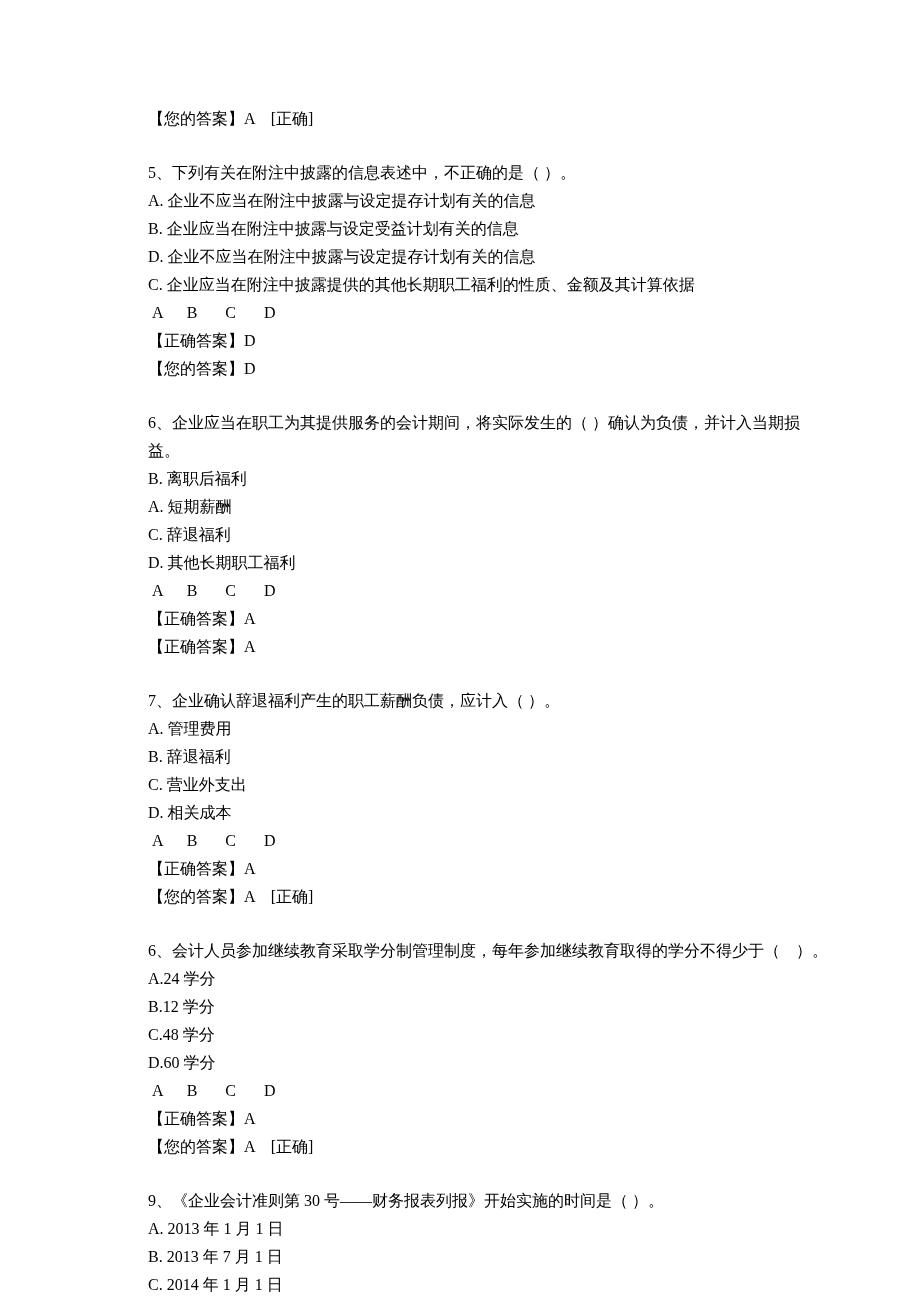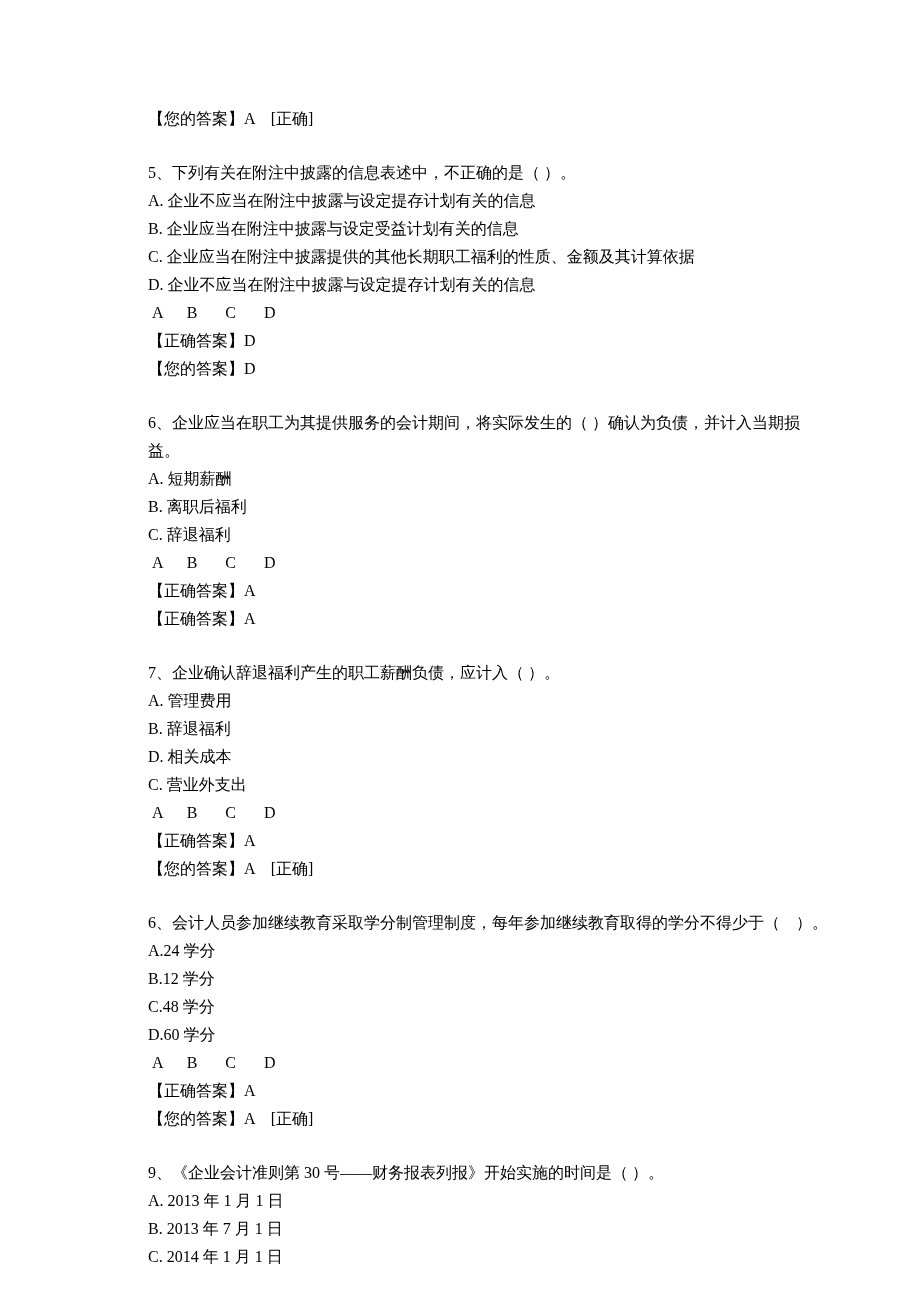--- a/index.html
+++ b/index.html
@@ -31,43 +31,44 @@
 <div class="page">
 
   <div class="block">
     <div class="line">【您的答案】A    [正确]</div>
   </div>
 
   <div class="block">
     <div class="line">5、下列有关在附注中披露的信息表述中，不正确的是（ ）。</div>
     <div class="line">A. 企业不应当在附注中披露与设定提存计划有关的信息</div>
     <div class="line">B. 企业应当在附注中披露与设定受益计划有关的信息</div>
+    <div class="line">D. 企业不应当在附注中披露与设定提存计划有关的信息</div>
     <div class="line">C. 企业应当在附注中披露提供的其他长期职工福利的性质、金额及其计算依据</div>
-    <div class="line">D. 企业不应当在附注中披露与设定提存计划有关的信息</div>
     <div class="line"> A      B       C       D</div>
     <div class="line">【正确答案】D</div>
     <div class="line">【您的答案】D</div>
   </div>
 
   <div class="block">
     <div class="line">6、企业应当在职工为其提供服务的会计期间，将实际发生的（ ）确认为负债，并计入当期损益。</div>
+    <div class="line">B. 离职后福利</div>
     <div class="line">A. 短期薪酬</div>
-    <div class="line">B. 离职后福利</div>
     <div class="line">C. 辞退福利</div>
+    <div class="line">D. 其他长期职工福利</div>
     <div class="line"> A      B       C       D</div>
     <div class="line">【正确答案】A</div>
     <div class="line">【正确答案】A</div>
   </div>
 
   <div class="block">
     <div class="line">7、企业确认辞退福利产生的职工薪酬负债，应计入（ ）。</div>
     <div class="line">A. 管理费用</div>
     <div class="line">B. 辞退福利</div>
+    <div class="line">C. 营业外支出</div>
     <div class="line">D. 相关成本</div>
-    <div class="line">C. 营业外支出</div>
     <div class="line"> A      B       C       D</div>
     <div class="line">【正确答案】A</div>
     <div class="line">【您的答案】A    [正确]</div>
   </div>
 
   <div class="block">
     <div class="line">6、会计人员参加继续教育采取学分制管理制度，每年参加继续教育取得的学分不得少于（    ）。</div>
     <div class="line">A.24 学分</div>
     <div class="line">B.12 学分</div>
     <div class="line">C.48 学分</div>

